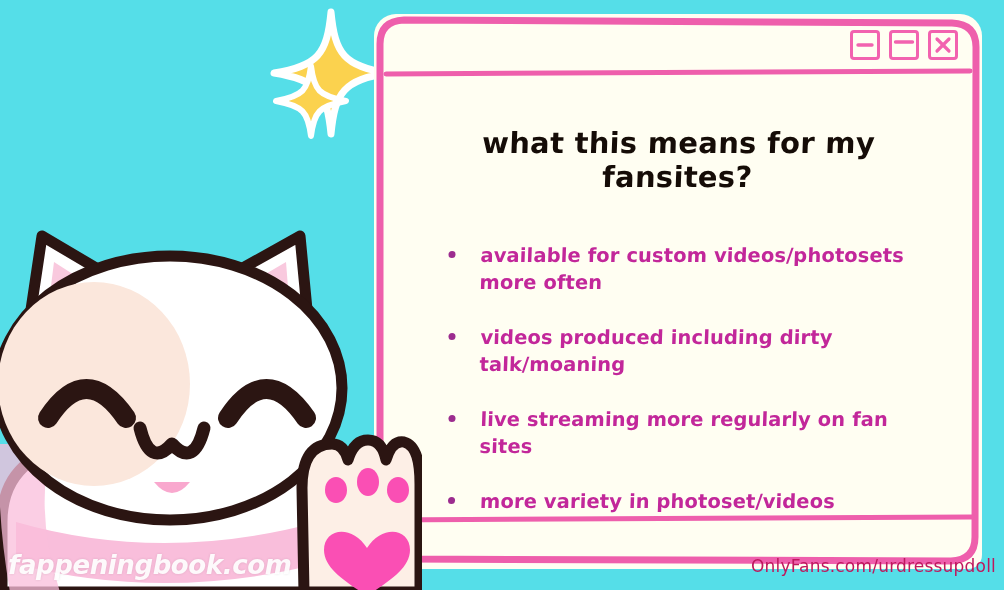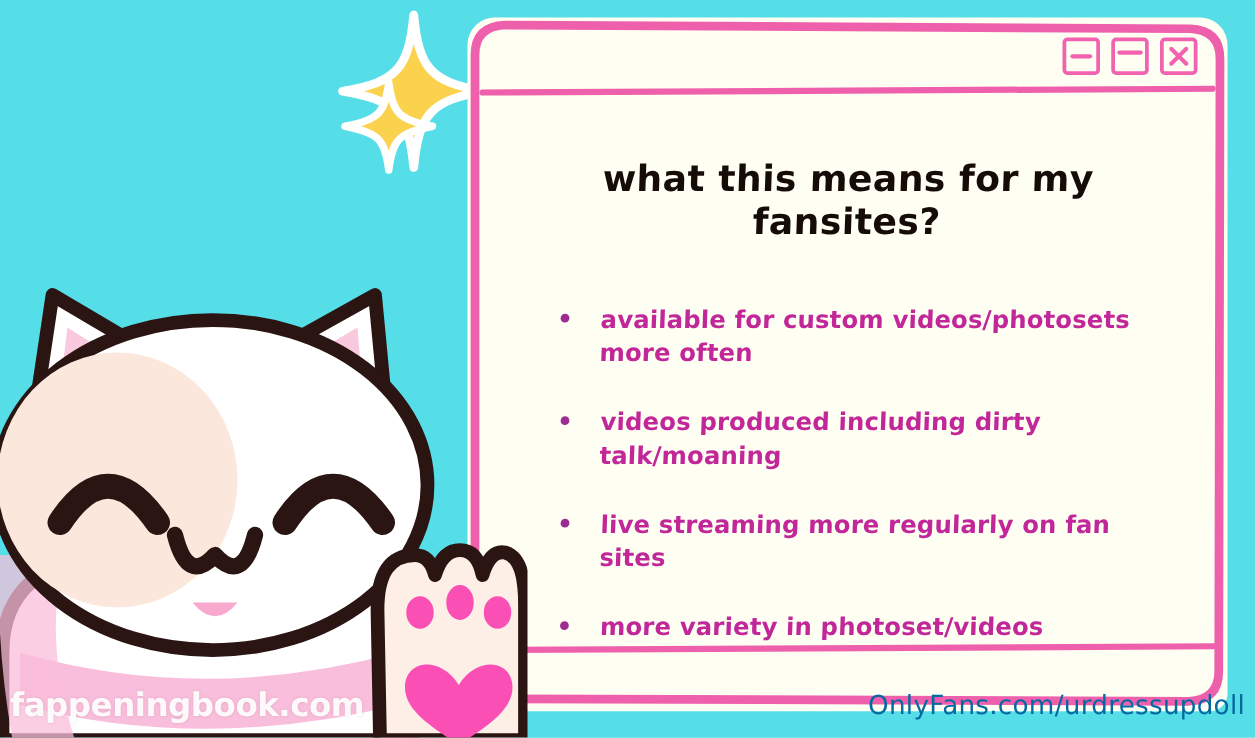--- a/index.html
+++ b/index.html
@@ -83,26 +83,27 @@
 
   
   .wm-left{
     position:absolute;left:8px;bottom:10px;
     font-family:"DejaVu Sans", sans-serif;
     font-weight:700;font-size:26px;
     color:rgba(255,255,255,.93);
     text-shadow:0 0 3px rgba(0,0,0,.10);
     letter-spacing:-.4px;
     z-index:60;
+    font-style:italic;
   }
   .wm-right{
     position:absolute;right:8px;bottom:14px;
     font-family:"DejaVu Sans", sans-serif;
-    font-weight:400;font-size:21px;
-    color:#0369a1;
+    font-weight:400;font-size:17px;
+    color:#be185d;
     letter-spacing:.2px;
     z-index:60;
   }
 
   
   .cat{position:absolute;left:-18px;top:192px;width:440px;height:400px;z-index:40;}
 </style>
 </head>
 <body>
 

